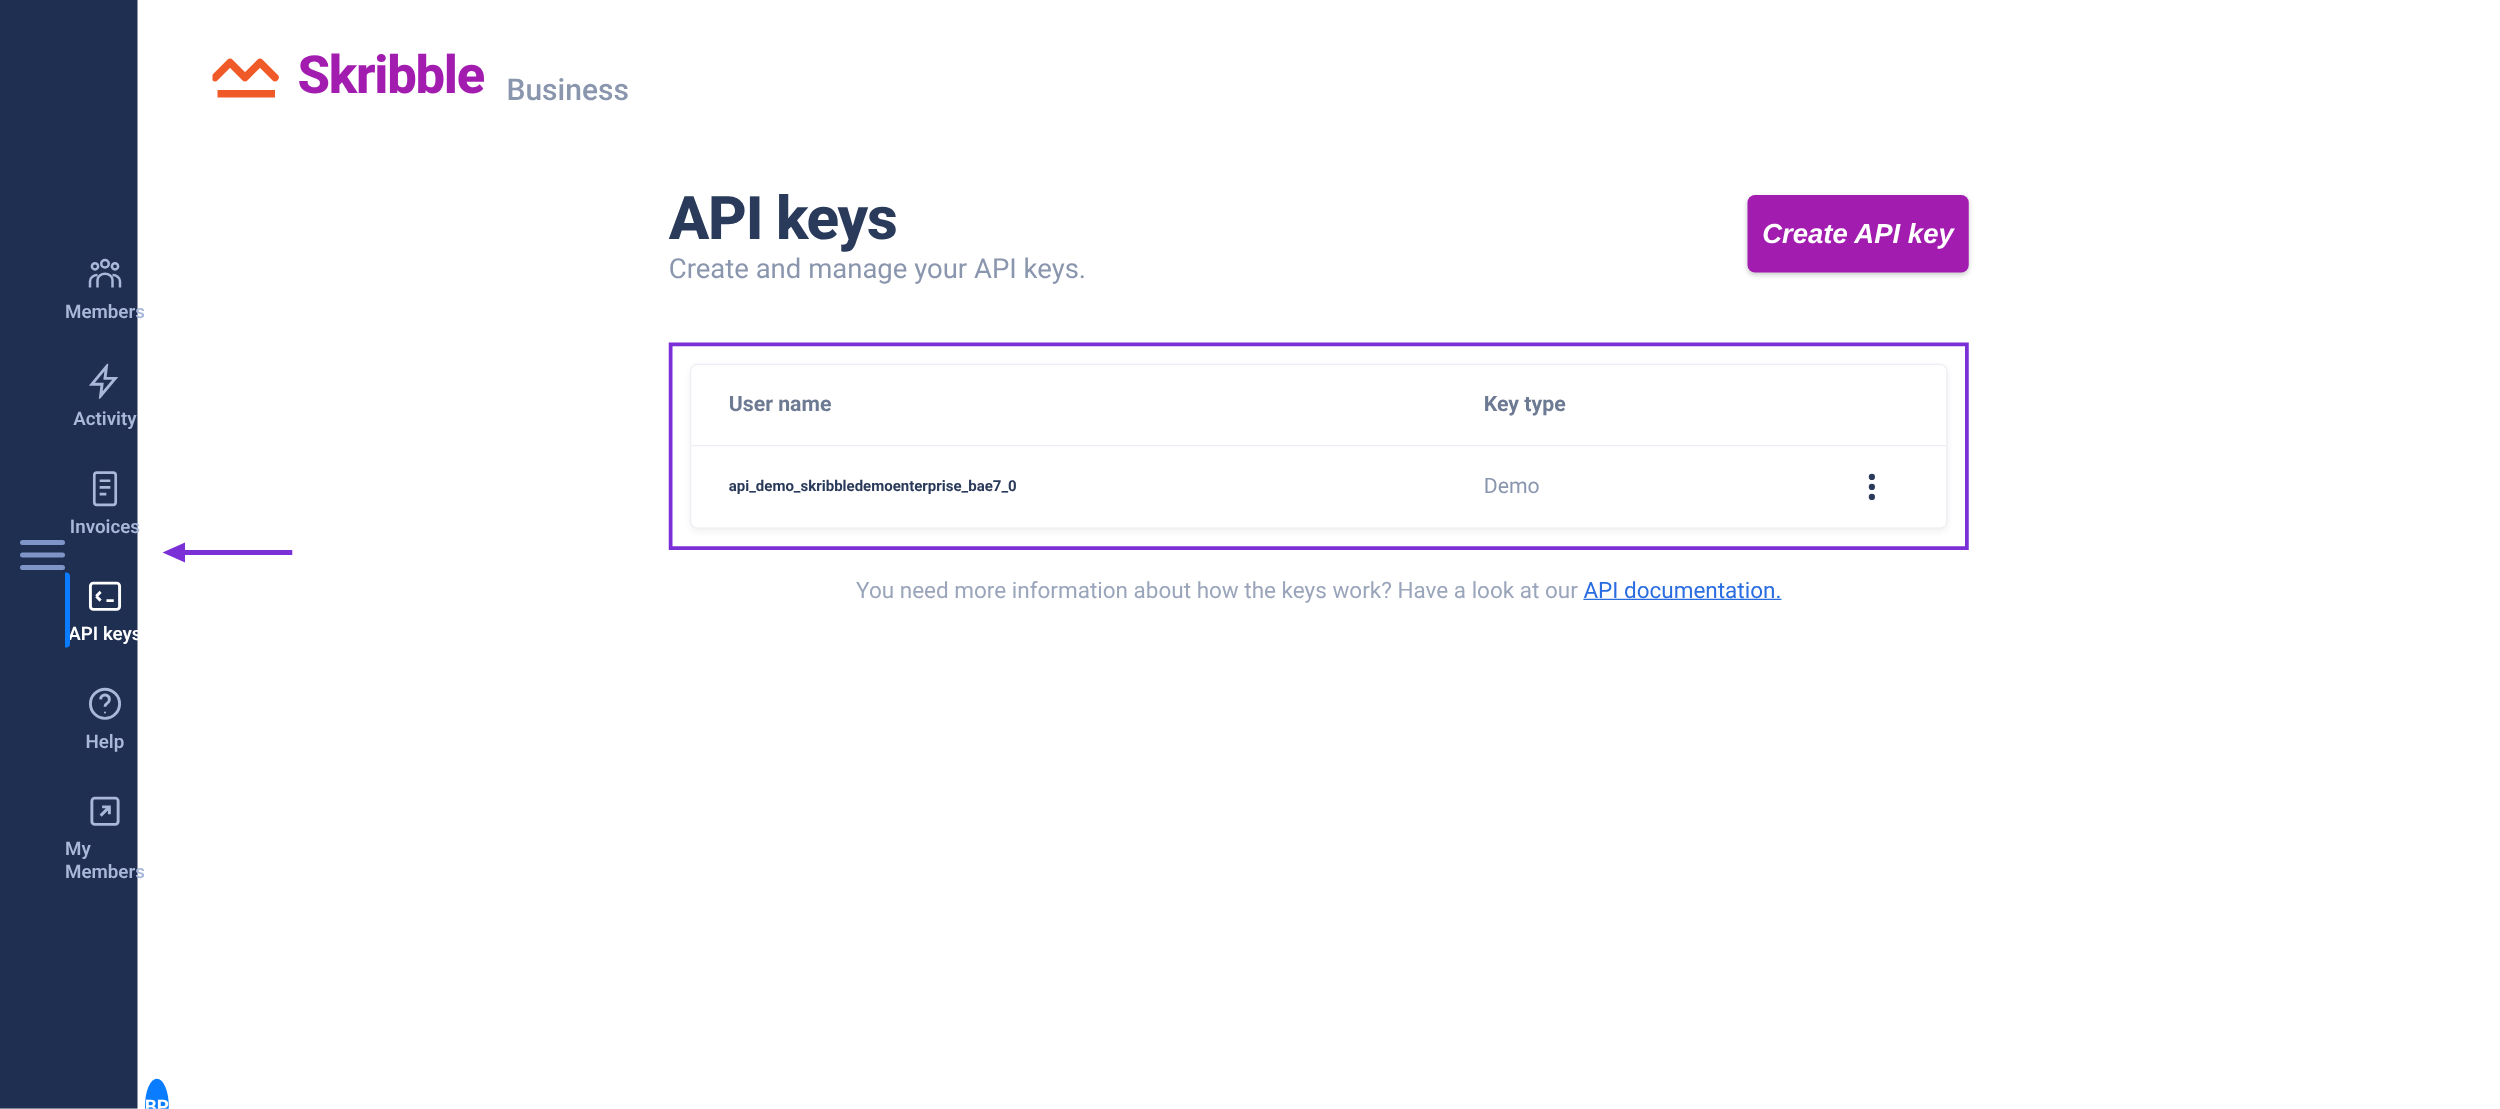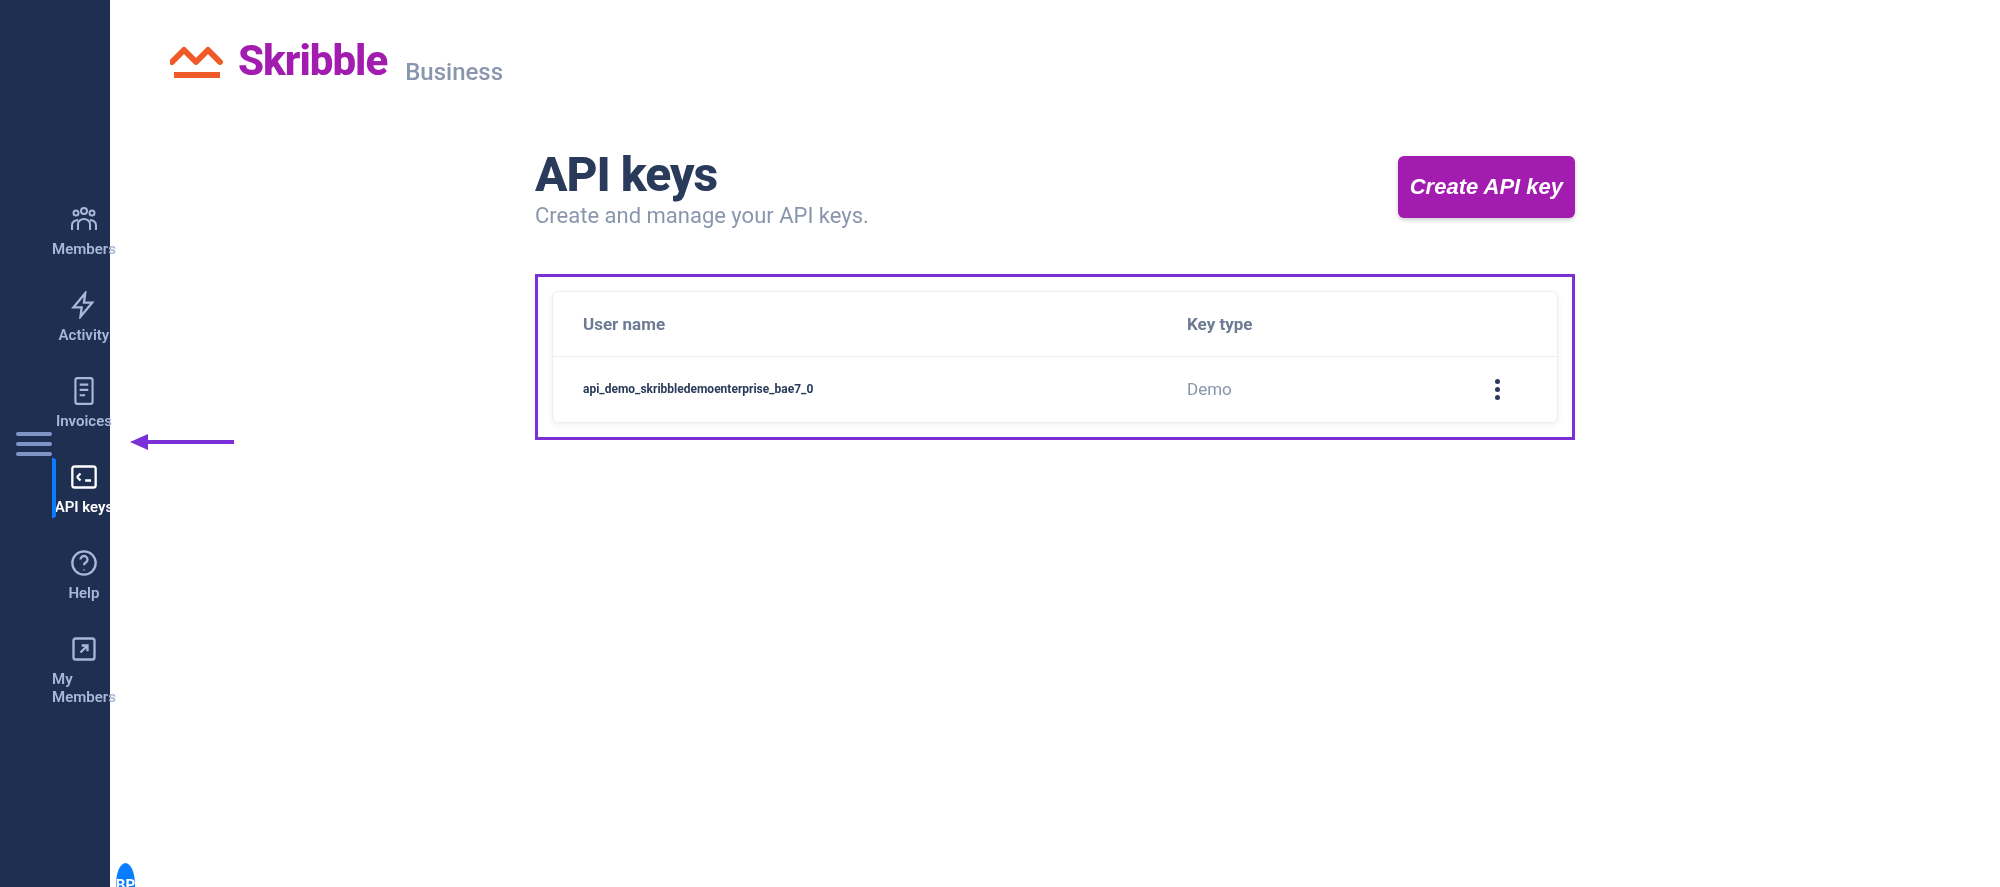--- a/index.html
+++ b/index.html
@@ -343,14 +343,17 @@
             <span class="dots">
                 <span></span>
                 <span></span>
                 <span></span>
               </span>
           </div>
         </div>
       </div>
     </div>
 
+    <div class="hint">
+      <span>You need more information about how the keys work? Have a look at our </span><a href="#">API documentation.</a>
+    </div>
   </div>
 </main>
 
 </body></html>

